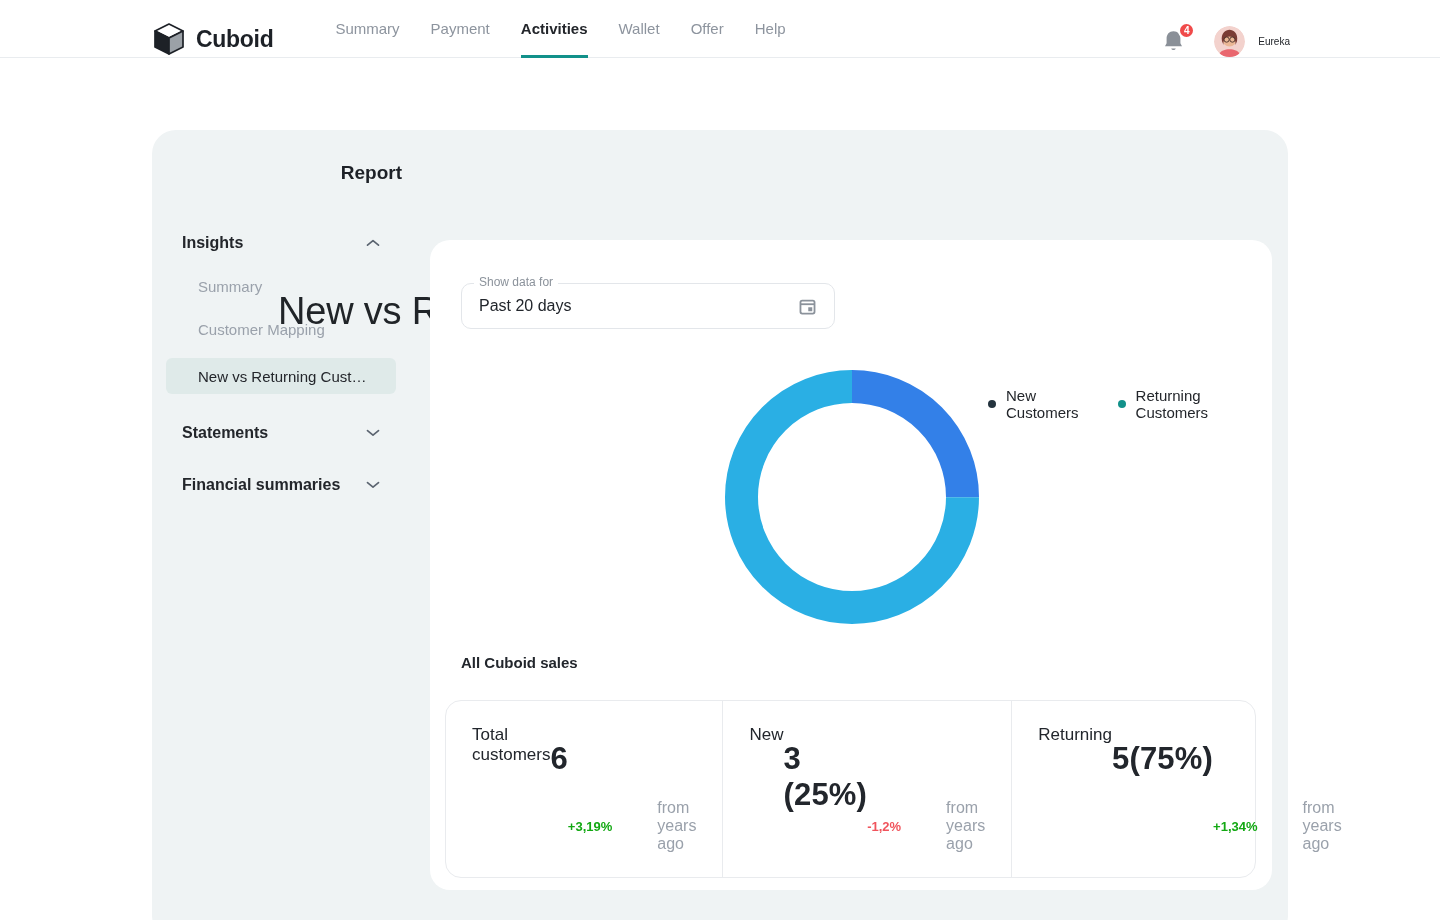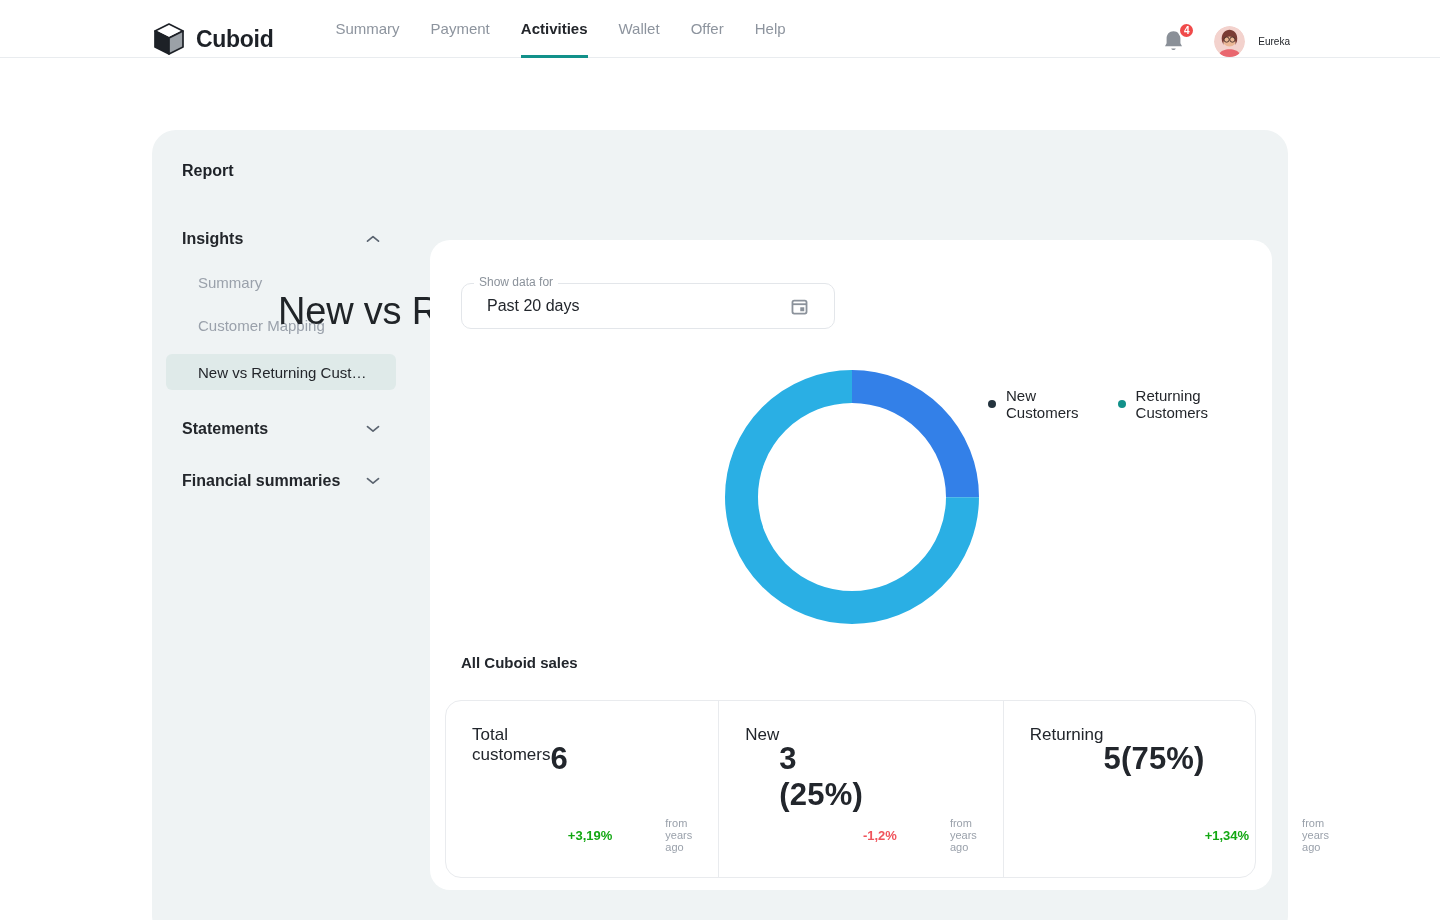--- a/index.html
+++ b/index.html
@@ -26,21 +26,21 @@
   .avatar { width:31px; height:31px; border-radius:50%; overflow:hidden; margin-left:28px;
             cursor:pointer; flex:none; }
   .user-name { margin-left:13px; font-size:10px; font-weight:500; color:#23262b; cursor:pointer; }
 
   
   .big-card { position:absolute; left:152px; top:130px; width:1136px; height:810px;
               background:#eff3f4; border-radius:24px; }
 
   
   .sidebar { position:absolute; left:0; top:0; width:250px; padding-top:32px; }
-  .sidebar-title { margin-left:30px; font-size:16px; font-weight:600; color:#1d2127; }
+  .sidebar-title { margin-left:30px; font-size:19px; font-weight:600; color:#1d2127;text-align:right; }
   .side-section { margin:0 14px; }
   .section-row { display:flex; align-items:center; justify-content:space-between;
                  margin:0 0 0 16px; width:198px; cursor:pointer; }
   .section-row .lbl { font-size:16px; font-weight:700; color:#23262b; }
   .row-insights { margin-top:50px; }
   .sub-item { margin-left:32px; margin-top:26px; font-size:15px; color:#9aa1ab; cursor:pointer; }
   .pill { margin-top:20px; width:230px; height:36px; background:#dfeae9; border-radius:6px;
           display:flex; align-items:center; padding-left:32px; cursor:pointer; }
   .pill .lbl { font-size:15px; font-weight:500; color:#23262b; white-space:nowrap; }
   .row-statements { margin-top:30px; }
@@ -48,21 +48,21 @@
 
   
   .page-title { position:absolute; left:278px; top:160px; font-size:38px; font-weight:500;
                 color:#202428; letter-spacing:-0.2px; }
   .panel { position:absolute; left:278px; top:110px; width:842px; height:650px;
            background:#ffffff; border-radius:20px; }
 
   
   .select-box { position:absolute; left:31px; top:43px; width:374px; height:46px;
                 border:1px solid #e3e6ea; border-radius:10px; background:#fff;
-                display:flex; align-items:center; padding:0 25px; cursor:pointer; }
+                display:flex; align-items:center; padding:0 17px; cursor:pointer; }
   .select-legend { position:absolute; top:-9px; left:12px; background:#fff; padding:0 5px;
                    font-size:12px; color:#8b929b; }
   .select-value { font-size:16px; font-weight:500; color:#22262c; }
   .select-box .cal { margin-left:auto; display:flex; }
 
   
   .donut { position:absolute; left:294px; top:129px; }
   .legend { position:absolute; left:558px; top:147px; display:flex; gap:9px; }
   .legend-row { display:flex; align-items:center; gap:10px; }
   .legend-dot { width:8px; height:8px; border-radius:50%; flex:none; }
@@ -73,21 +73,21 @@
                    color:#22262c; }
   .stat-group { position:absolute; left:15px; top:460px; width:811px; height:178px;
                 border:1px solid #e9ebee; border-radius:16px; display:grid;
                 grid-template-columns:1fr 1fr 1fr; background:#fff; }
   .stat-cell { padding:24px 26px; display:flex; flex-direction:row; }
   .stat-cell + .stat-cell { border-left:1px solid #e9ebee; }
   .stat-label { font-size:17px; color:#22262c; }
   .stat-value { font-size:31px; font-weight:600; color:#22262c; margin-top:16px; letter-spacing:0.2px; }
   .stat-delta-row { margin-top:auto; display:flex; align-items:center;gap:28px; }
   .stat-delta { font-size:13px; font-weight:700; }
-  .stat-note { font-size:11px; color:#9aa1ab; margin-left:25px; }
+  .stat-note { font-size:16px; color:#9aa1ab; margin-left:17px; }
 
   :root { --accent:#12918a; --badge:#f04a4a; }
 </style>
 </head>
 <body>
 
 <div class="header">
   <div class="brand">
     <span style="display:flex;">
       <svg width="34" height="36" viewBox="0 0 34 36">

